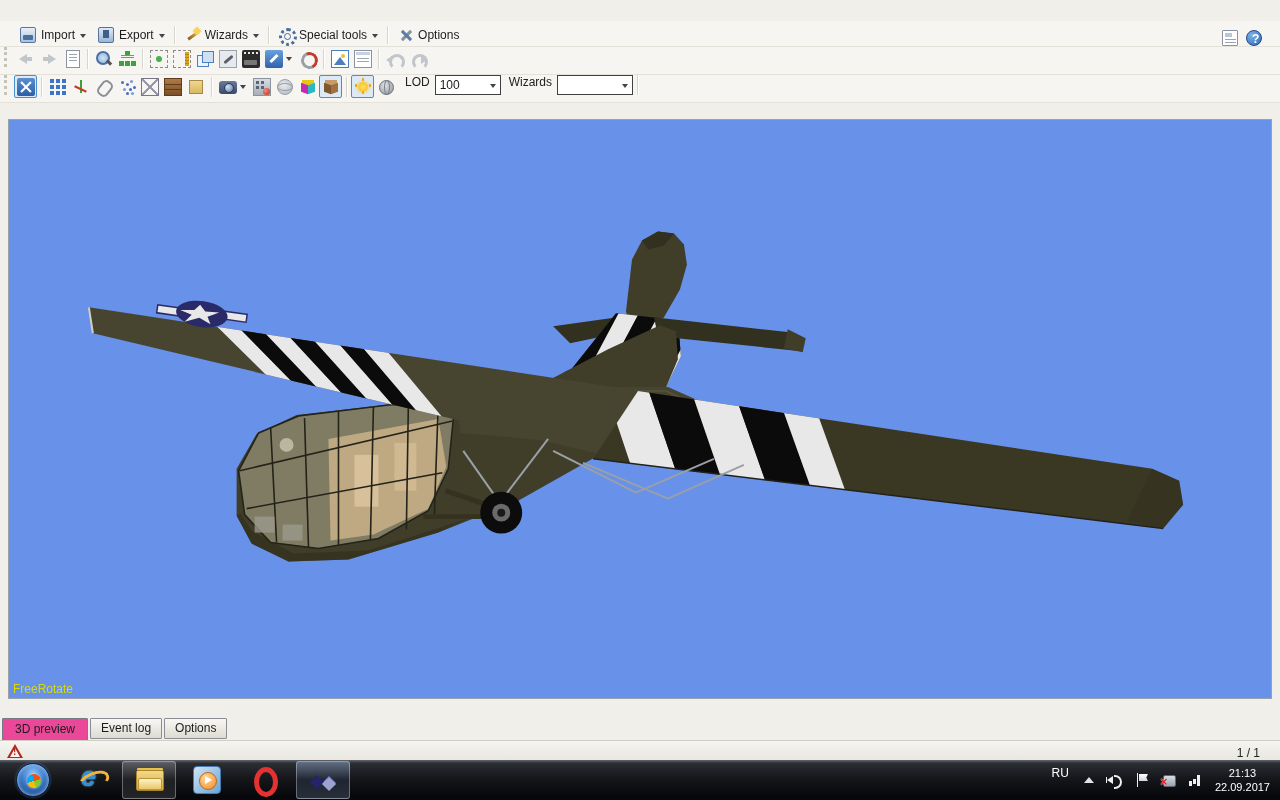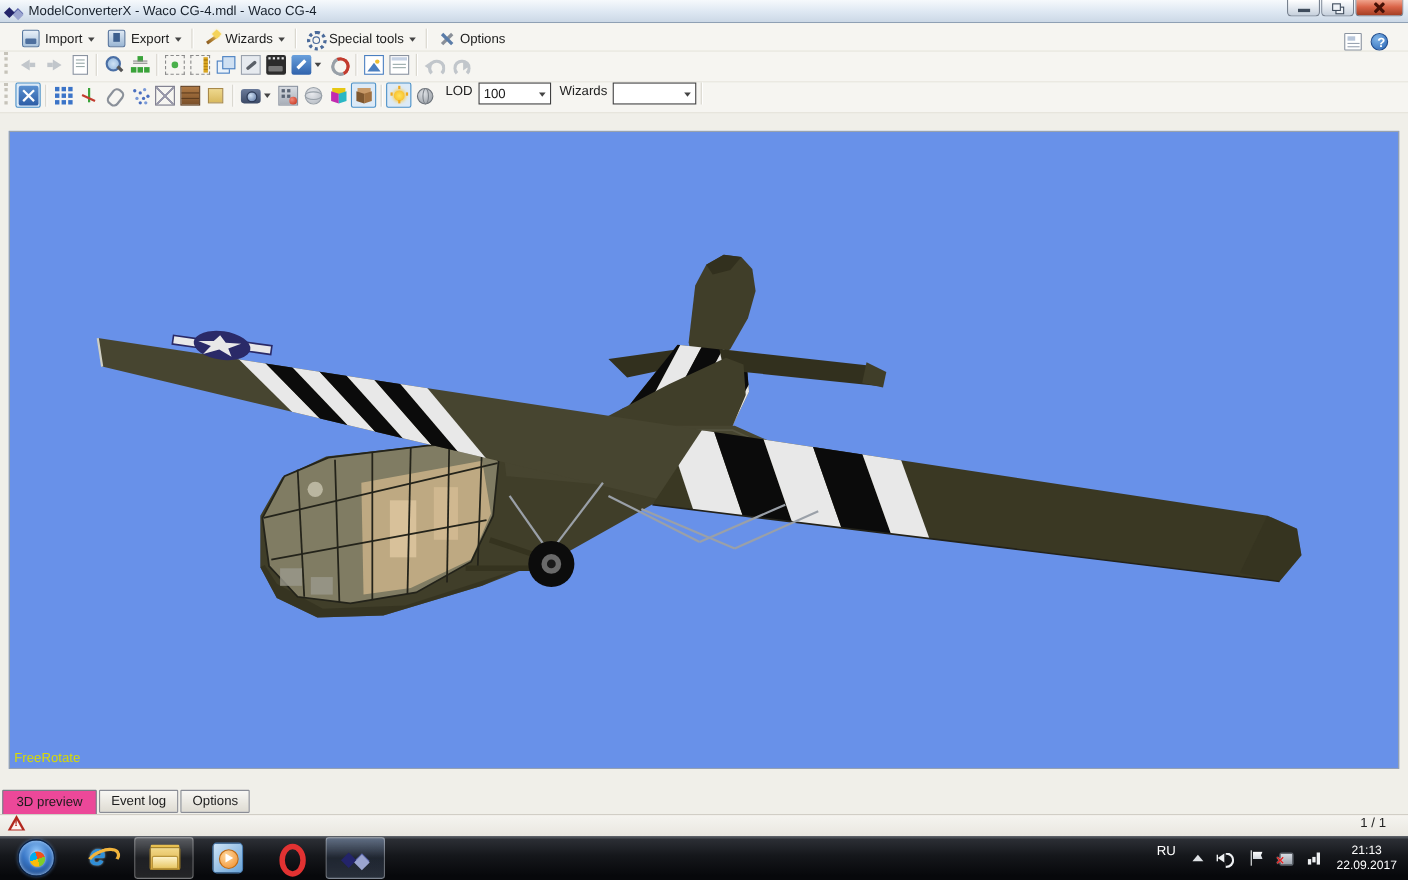--- a/index.html
+++ b/index.html
@@ -49,21 +49,21 @@
   
   .client{position:absolute;left:0;top:117px;width:100%;height:585px;background:#f0efe9}
   .viewport{position:absolute;left:8px;right:8px;top:2px;bottom:3px;border:1px solid #98a2ad;background:var(--sky);cursor:grab}
   .viewport svg{display:block;width:100%;height:100%}
   .mode{position:absolute;left:4px;bottom:2px;color:var(--modecol);font-size:12px}
 
   
   .tabstrip{position:absolute;left:0;top:716px;width:100%;height:24px;background:#f0efe9;display:flex;align-items:flex-start;padding-left:2px}
   .tab{border:1px solid #8a8d96;background:linear-gradient(#f8f7f4,#dedbd2);padding:2px 10px 3px;margin-right:2px;margin-top:2px;font-size:12px;cursor:pointer;border-radius:1px}
   .tab.active{background:#ec4899;margin-top:2px;padding:3px 12px 4px;border-color:#777b85}
-  .statusbar{position:absolute;left:0;top:740px;width:100%;height:20px;background:linear-gradient(#f5f4f0,#e9e7e0);border-top:1px solid #d1cec6;display:flex;align-items:flex-start;padding:0 6px}
+  .statusbar{position:absolute;left:0;top:740px;width:100%;height:20px;background:linear-gradient(#f5f4f0,#e9e7e0);border-top:1px solid #d1cec6;display:flex;align-items:flex-end;padding:0 6px}
   .pageind{margin-left:auto;padding-right:14px;color:#222}
   .w-wrap{position:relative;width:18px;height:16px;cursor:pointer}
   .w-wrap .wt1{position:absolute;left:1px;top:0;border-left:8px solid transparent;border-right:8px solid transparent;border-bottom:14px solid #b2281e}
   .w-wrap .wt2{position:absolute;left:4px;top:4px;border-left:5px solid transparent;border-right:5px solid transparent;border-bottom:9px solid #fdf4f2}
   .w-wrap::after{content:"!";position:absolute;left:7px;top:2px;font-size:10px;font-weight:bold;color:#b2281e}
 
   
   .taskbar{position:absolute;left:0;top:760px;width:100%;height:40px;background:linear-gradient(#62676e,#2b2e34 8%,#15171b 45%,#07080b 90%);display:flex;align-items:center}
   .tb-item{width:54px;height:38px;margin:0 2px;display:flex;align-items:center;justify-content:center;border-radius:3px;cursor:pointer}
   .tb-item.open{border:1px solid rgba(255,255,255,.32);background:linear-gradient(rgba(255,255,255,.22),rgba(255,255,255,.05) 50%,rgba(255,255,255,.12))}
@@ -193,36 +193,20 @@
   .power-plug-icon::after{content:"×";position:absolute;left:-1px;top:2px;font-size:13px;font-weight:bold;color:#e02222;text-shadow:0 0 1px #fff}
   .network-signal-icon::before{content:"";position:absolute;left:1px;bottom:2px;width:3px;height:5px;background:#eef0f2;box-shadow:4px -2px 0 #eef0f2}
   .network-signal-icon::after{content:"";position:absolute;left:9px;bottom:2px;width:3px;height:11px;background:#eef0f2;box-shadow:4px 2px 0 -2px #eef0f2}
 </style>
 </head>
 <body>
 
 <div class="screen">
  <div class="app">
 
-  <div class="titlebar">
-    <span class="ic16 mcx-icon"></span>
-    <span class="title-text">ModelConverterX - Waco CG-4.mdl - Waco CG-4</span>
-    <span class="winbtns">
-      <span class="wb min">
-            <i></i>
-          </span>
-      <span class="wb rst">
-            <i></i>
-          </span>
-      <span class="wb cls">
-            <i class="x1"></i>
-            <i class="x2"></i>
-          </span>
-    </span>
-  </div>
 
   <div class="menubar">
     <div id="menu-items" style="display:flex;align-items:center">
           <div class="mitem">
             <i class="ic16 import-icon"></i>
             <span>Import</span>
             <i class="dda"></i>
           </div>
           <div class="mitem">
             <i class="ic16 export-icon"></i>

